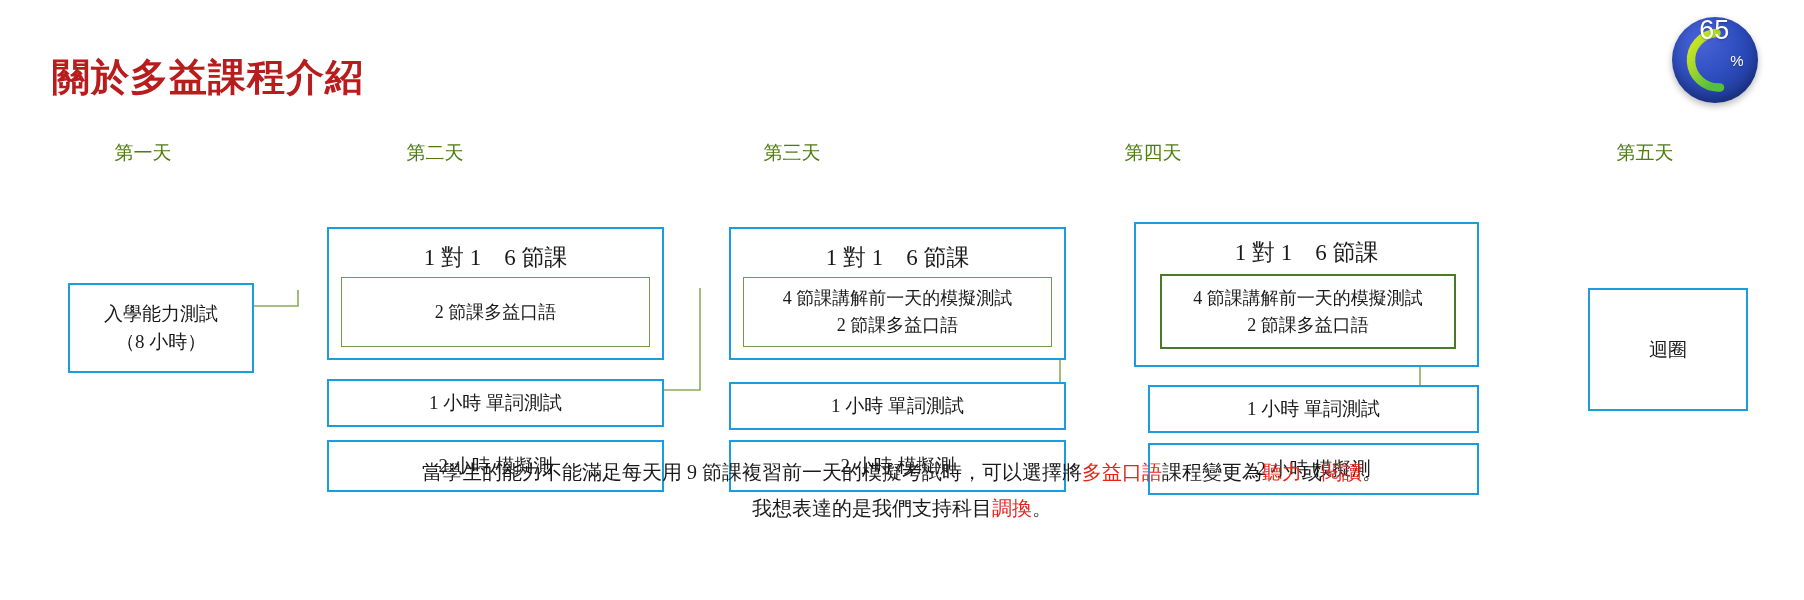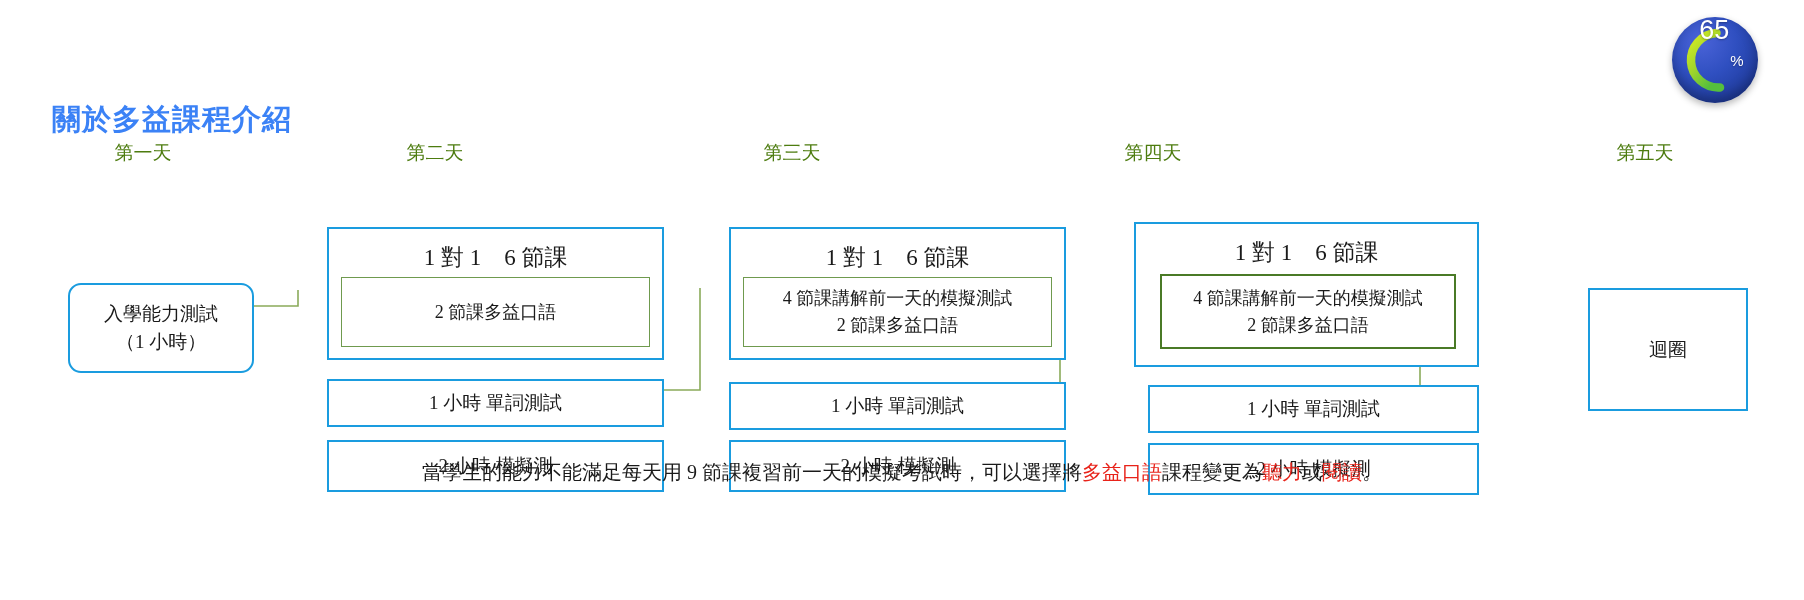--- a/index.html
+++ b/index.html
@@ -9,22 +9,22 @@
     font-family:"Liberation Serif","DejaVu Serif",serif;
     color:#1a1a1a;
     position:relative;
     overflow:hidden;
   }
   .canvas{position:absolute;inset:0;}
 
   
   #page-title{
     position:absolute;left:52px;top:52px;
-    font-size:29px;font-weight:700;letter-spacing:1px;
-    color:#3b82f6;white-space:nowrap;margin-top:48px;
+    font-size:38px;font-weight:700;letter-spacing:1px;
+    color:#b91c1c;white-space:nowrap;
   }
 
   
   #progress-badge{
     position:absolute;left:1672px;top:17px;
     width:86px;height:86px;
   }
   #progress-badge .sphere{
     position:absolute;inset:0;border-radius:50%;
     background:radial-gradient(circle at 34% 28%, #4a63d8 0%, #2f4fc0 42%, #203c9e 78%, #17307f 100%);
@@ -120,23 +120,23 @@
 
     <path d="M 254 306 L 298 306 L 298 290" fill="none" stroke="#8aab5a" stroke-width="1.6"></path>
 
     <path d="M 660 390 L 700 390 L 700 288" fill="none" stroke="#8aab5a" stroke-width="1.6"></path>
 
     <path d="M 1020 396 L 1060 396 L 1060 290" fill="none" stroke="#8aab5a" stroke-width="1.6"></path>
 
     <path d="M 1380 398 L 1420 398 L 1420 308 L 1458 308" fill="none" stroke="#8aab5a" stroke-width="1.6"></path>
   </svg>
 
-  <div class="box" style="left:68px;top:283px;width:186px;height:90px;border-radius:13px;">
+  <div class="box" style="left:68px;top:283px;width:186px;height:90px;">
     <span class="line">入學能力測試</span>
-    <span class="line">（1 小時）</span>
+    <span class="line">（8 小時）</span>
   </div>
 
   <div class="box tall" style="left:327px;top:227px;width:337px;height:133px;">
     <span class="hdr line">1 對 1　6 節課</span>
   </div>
   <div class="inner-box" style="left:341px;top:277px;width:309px;height:70px;">
     <span class="line">2 節課多益口語</span>
   </div>
   <div class="box" style="left:327px;top:379px;width:337px;height:48px;">
     <span class="line">1 小時  單詞測試</span>
@@ -174,15 +174,18 @@
   </div>
 
   <div class="box" style="left:1588px;top:288px;width:160px;height:123px;">
     <span class="line">迴圈</span>
   </div>
 
   <div id="footer-note">
     <div>
       <span>當學生的能力不能滿足每天用 9 節課複習前一天的模擬考試時，可以選擇將</span><span class="hl">多益口語</span><span>課程變更為</span><span class="hl">聽力</span><span>或</span><span class="hl">閱讀</span><span>。</span>
     </div>
+    <div>
+      <span>我想表達的是我們支持科目</span><span class="hl">調換</span><span>。</span>
+    </div>
   </div>
 
 </div>
 
 </body></html>

